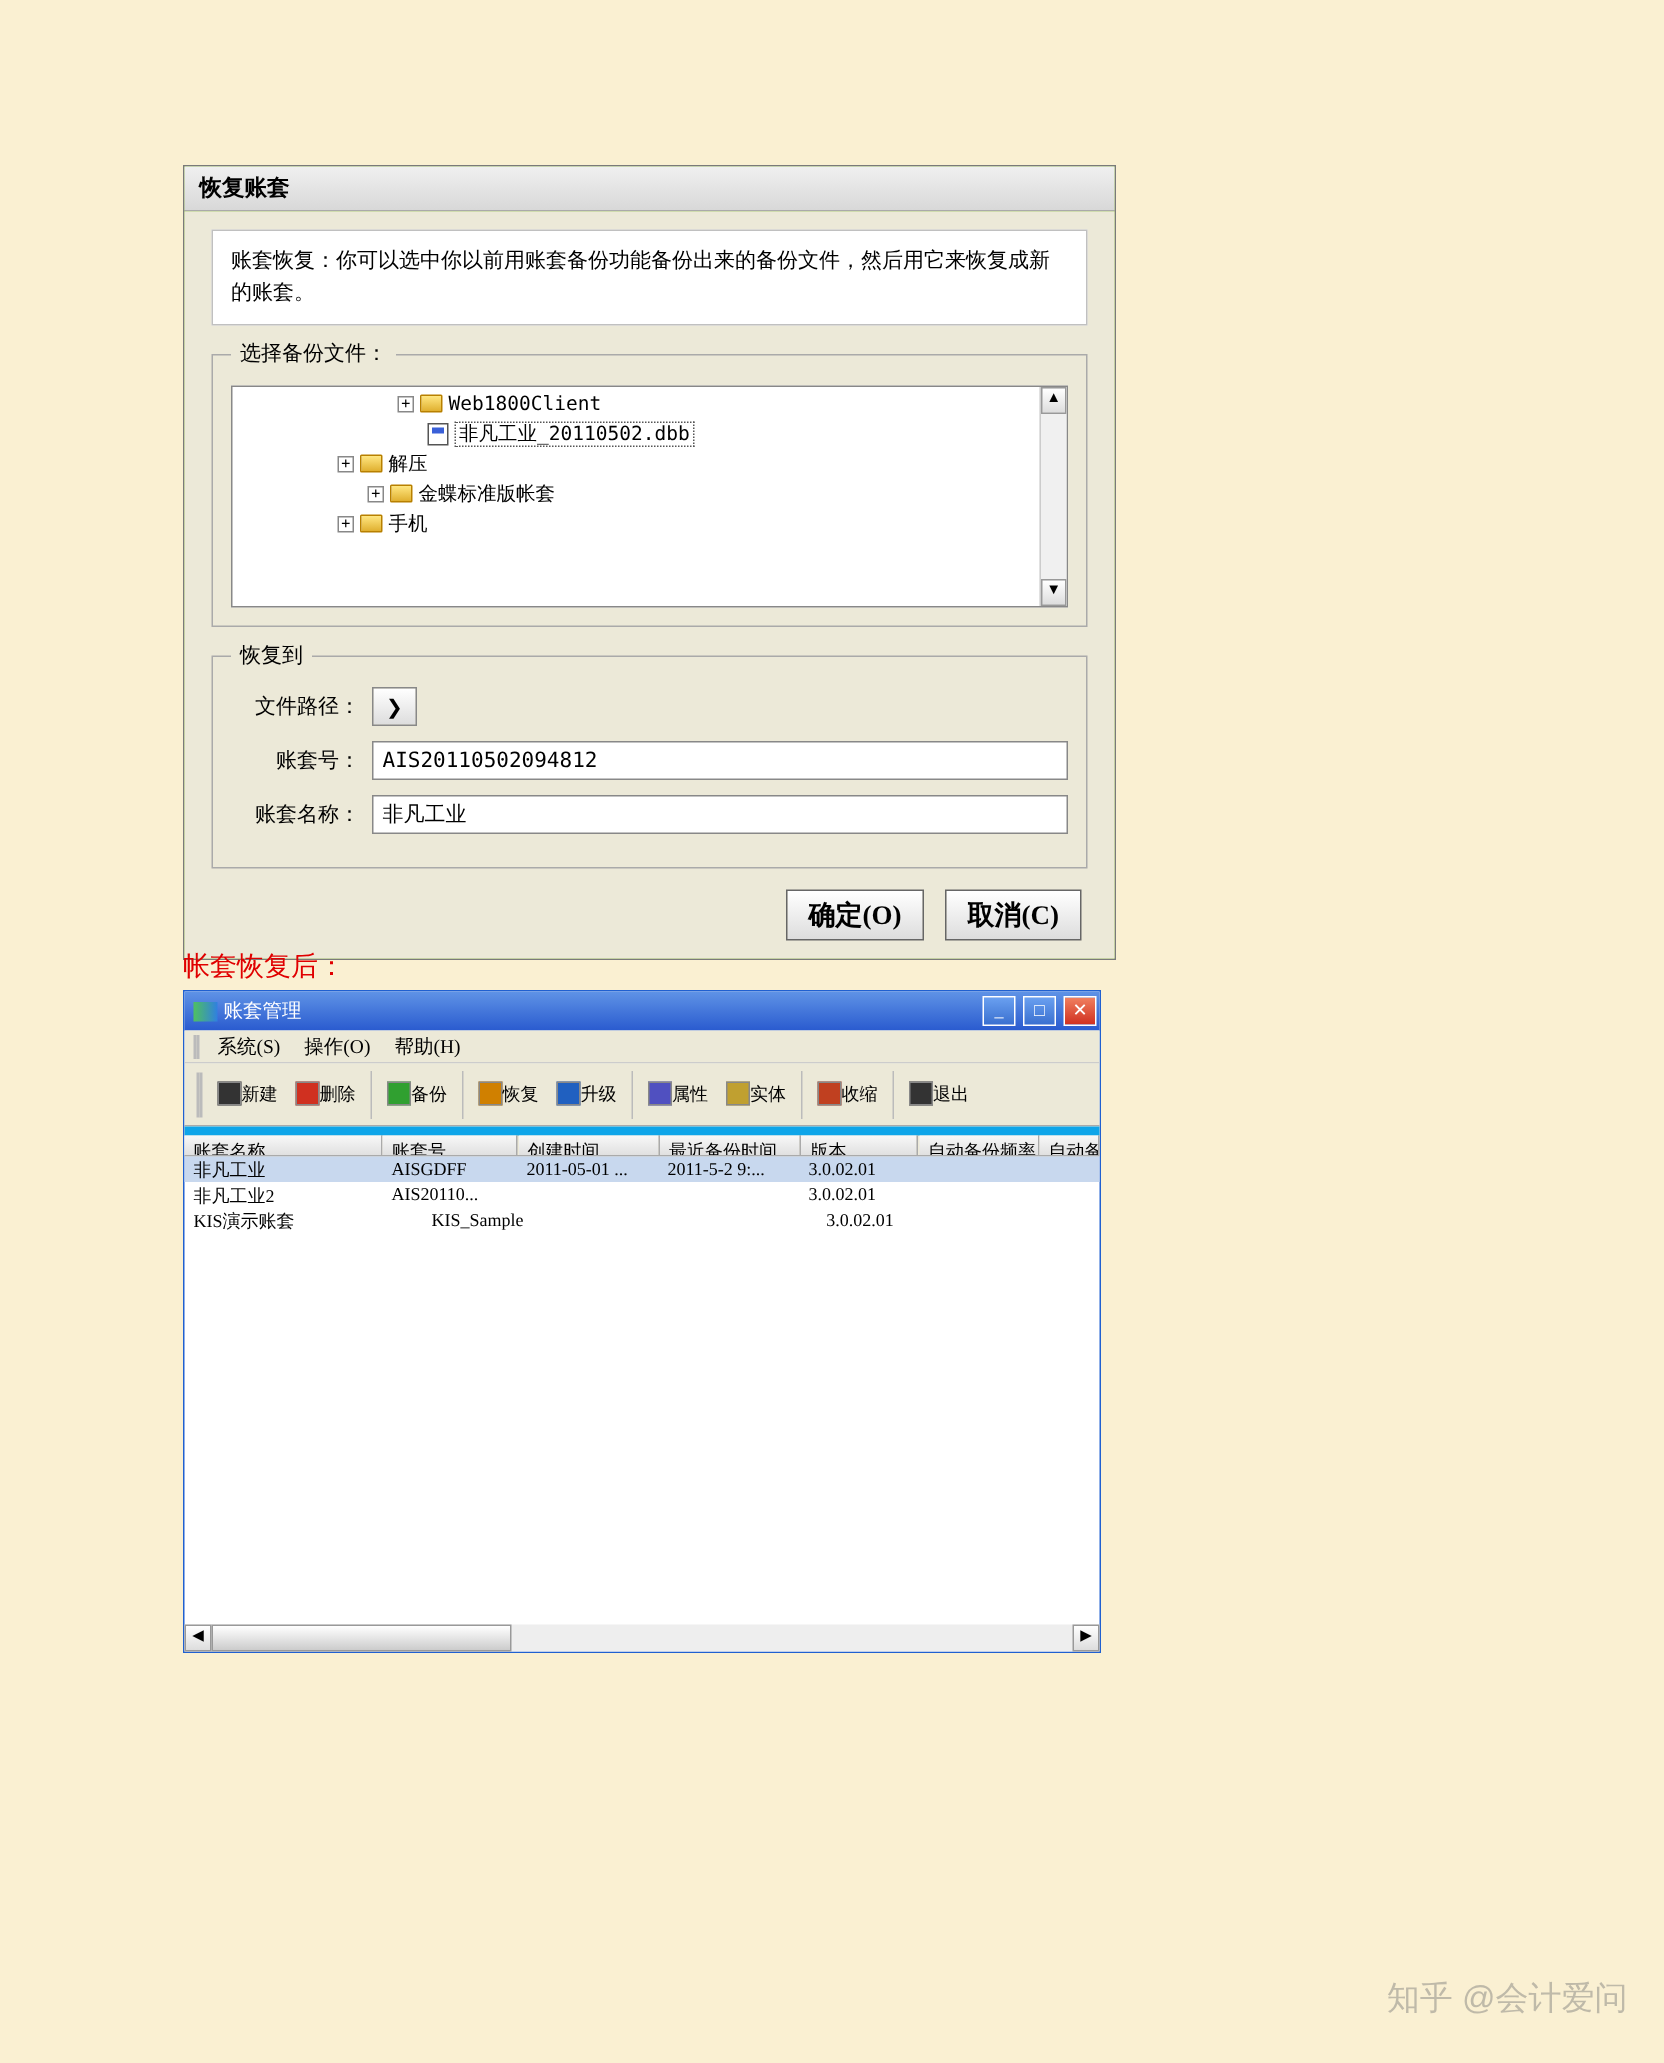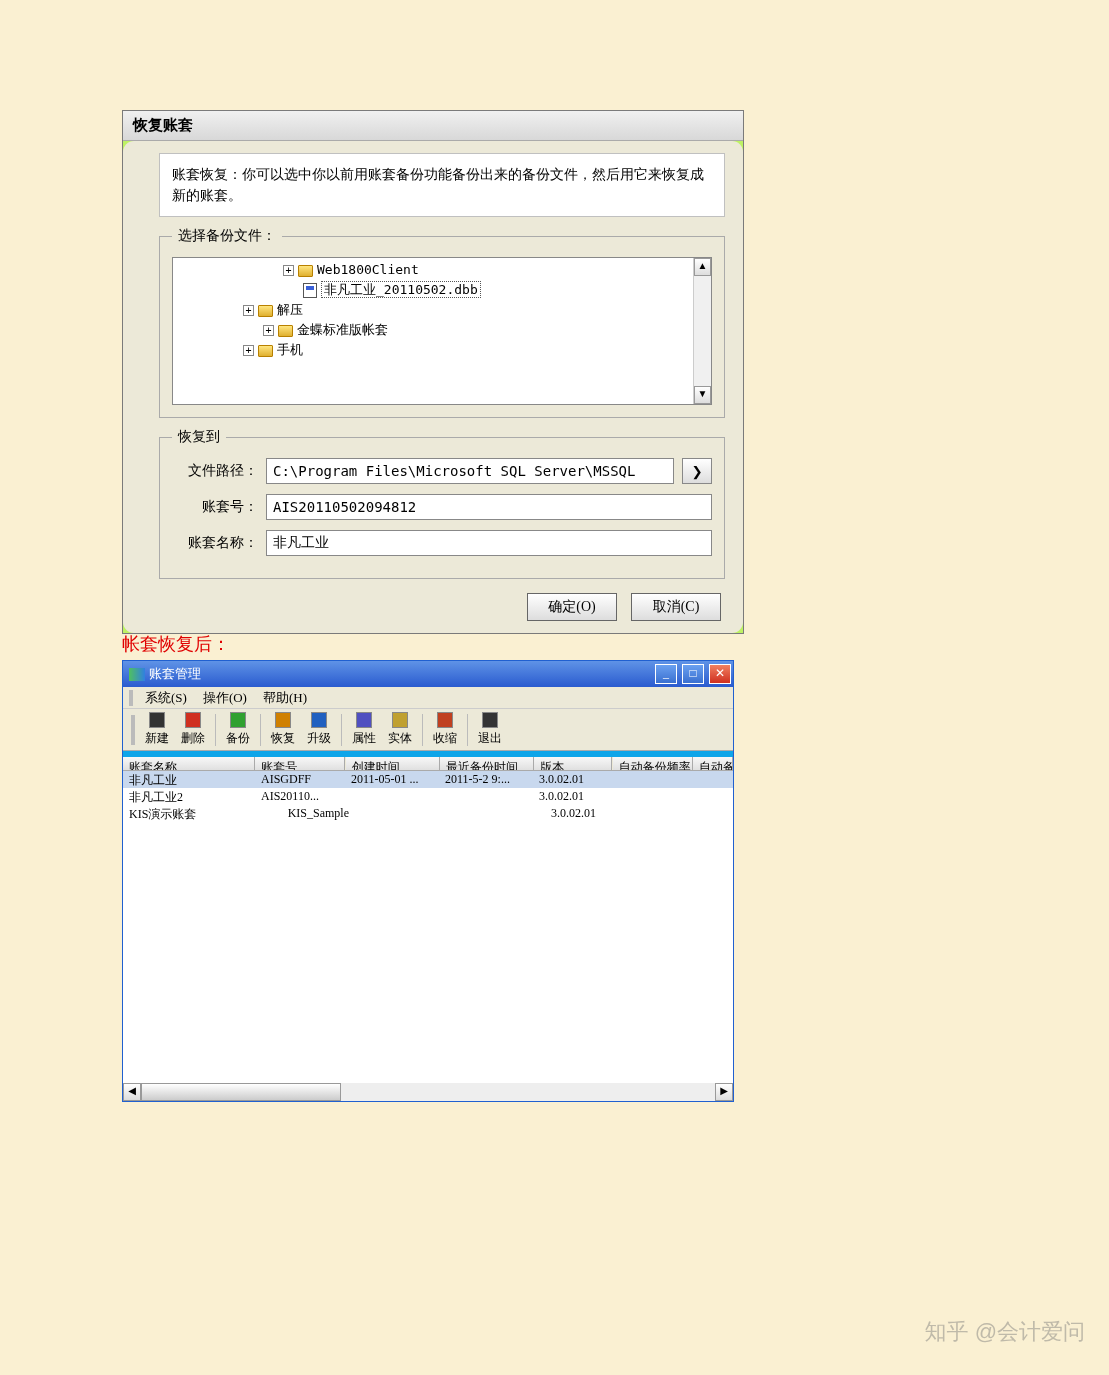--- a/index.html
+++ b/index.html
@@ -19,21 +19,21 @@
     background: #bef264;
     border: 1px solid #7a7a7a;
   }
   .dialog-title {
     background: linear-gradient(#f0f0f0, #d8d8d8);
     border-bottom: 1px solid #aaa;
     padding: 5px 10px;
     font-weight: bold;
     font-size: 15px;
   }
-  .dialog-body { padding: 12px 18px 12px 36px; background: #ece9d8; border-radius: 11px; }
+  .dialog-body { padding: 12px 18px 12px 18px; background: #ece9d8; }
   .desc-box {
     background: #fff;
     border: 1px solid #c0c0c0;
     padding: 10px 12px;
     margin-bottom: 10px;
     line-height: 1.5;
     font-size: 14px;
   }
   fieldset {
     border: 1px solid #aaa;
@@ -102,21 +102,21 @@
     height:26px;
   }
   .browse-btn {
     width:30px; height:26px; border:1px solid #888;
     background:linear-gradient(#fff,#ddd); cursor:pointer;
   }
   .dialog-buttons { display:flex; justify-content:flex-end; gap:14px; padding:4px 4px 0 0;}
   .btn {
     min-width:90px; padding:4px 14px;
     border:1px solid #666; background:linear-gradient(#fff,#ddd);
-    cursor:pointer; font-size:14px; font-family:inherit;
+    cursor:pointer; font-size:18px; font-family:inherit;font-weight:bold;
   }
   .caption {
     position:absolute; left:122px; top:632px;
     color:#e00000; font-size:18px; font-weight:normal;
   }
   .window2 {
     position:absolute; left:122px; top:660px;
     width:612px; height:442px;
     border:1px solid #2060d0;
     background:#fff;
@@ -144,21 +144,21 @@
     display:flex; align-items:center; padding:0 2px;
   }
   .menubar .grip { width:4px; height:16px; border-left:2px solid #bbb; border-right:2px solid #bbb; margin:0 4px;}
   .menu-item { padding:2px 8px; cursor:pointer; font-size:13px;}
   .toolbar {
     height:42px; background:#ece9d8; border-bottom:1px solid #aaa;
     display:flex; align-items:center; padding:0 4px;
   }
   .toolbar .grip { width:4px; height:30px; border-left:2px solid #bbb; border-right:2px solid #bbb; margin:0 4px;}
   .tbtn {
-    display:flex; flex-direction:column; align-items:center;
+    display:flex; flex-direction:row; align-items:center;
     padding:2px 6px; cursor:pointer; font-size:12px;
   }
   .tbtn .ticon { width:16px; height:16px; margin-bottom:2px; }
   .tsep { width:1px; height:32px; background:#bbb; margin:0 4px;}
   .table-header {
     display:flex; height:20px; background:#ece9d8;
     border-top:6px solid #0ea5e9; border-bottom:1px solid #aaa;
     font-size:12px;
     justify-content:space-between;
   }
@@ -206,21 +206,20 @@
           <div class="sb-track"></div>
           <div class="sb-btn">▼</div>
         </div>
       </div>
     </fieldset>
 
     <fieldset>
       <legend>恢复到</legend>
       <div class="form-row">
         <label>文件路径：</label>
-        <input type="text" value="C:\Program Files\Microsoft SQL Server\MSSQL" style="">
         <button class="browse-btn">❯</button>
       </div>
       <div class="form-row">
         <label>账套号：</label>
         <input type="text" value="AIS20110502094812" style="">
       </div>
       <div class="form-row">
         <label>账套名称：</label>
         <input type="text" value="非凡工业" style="">
       </div>

